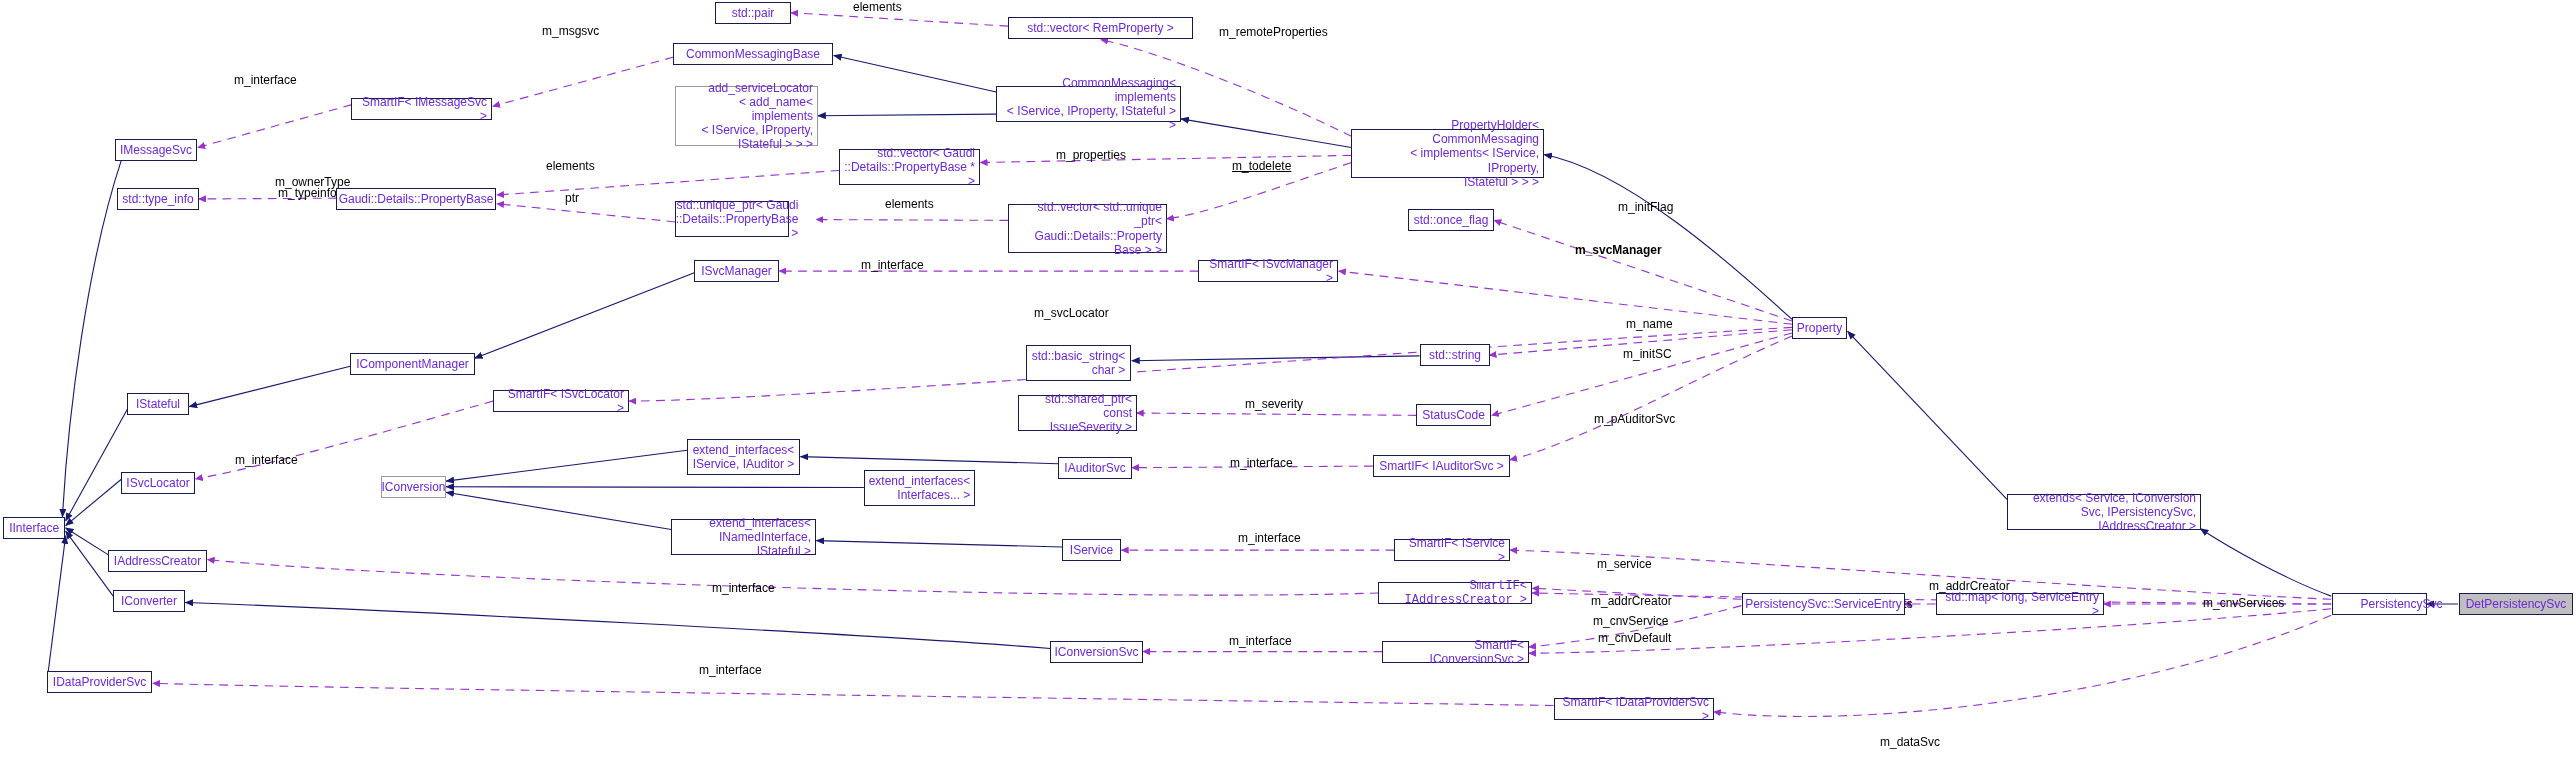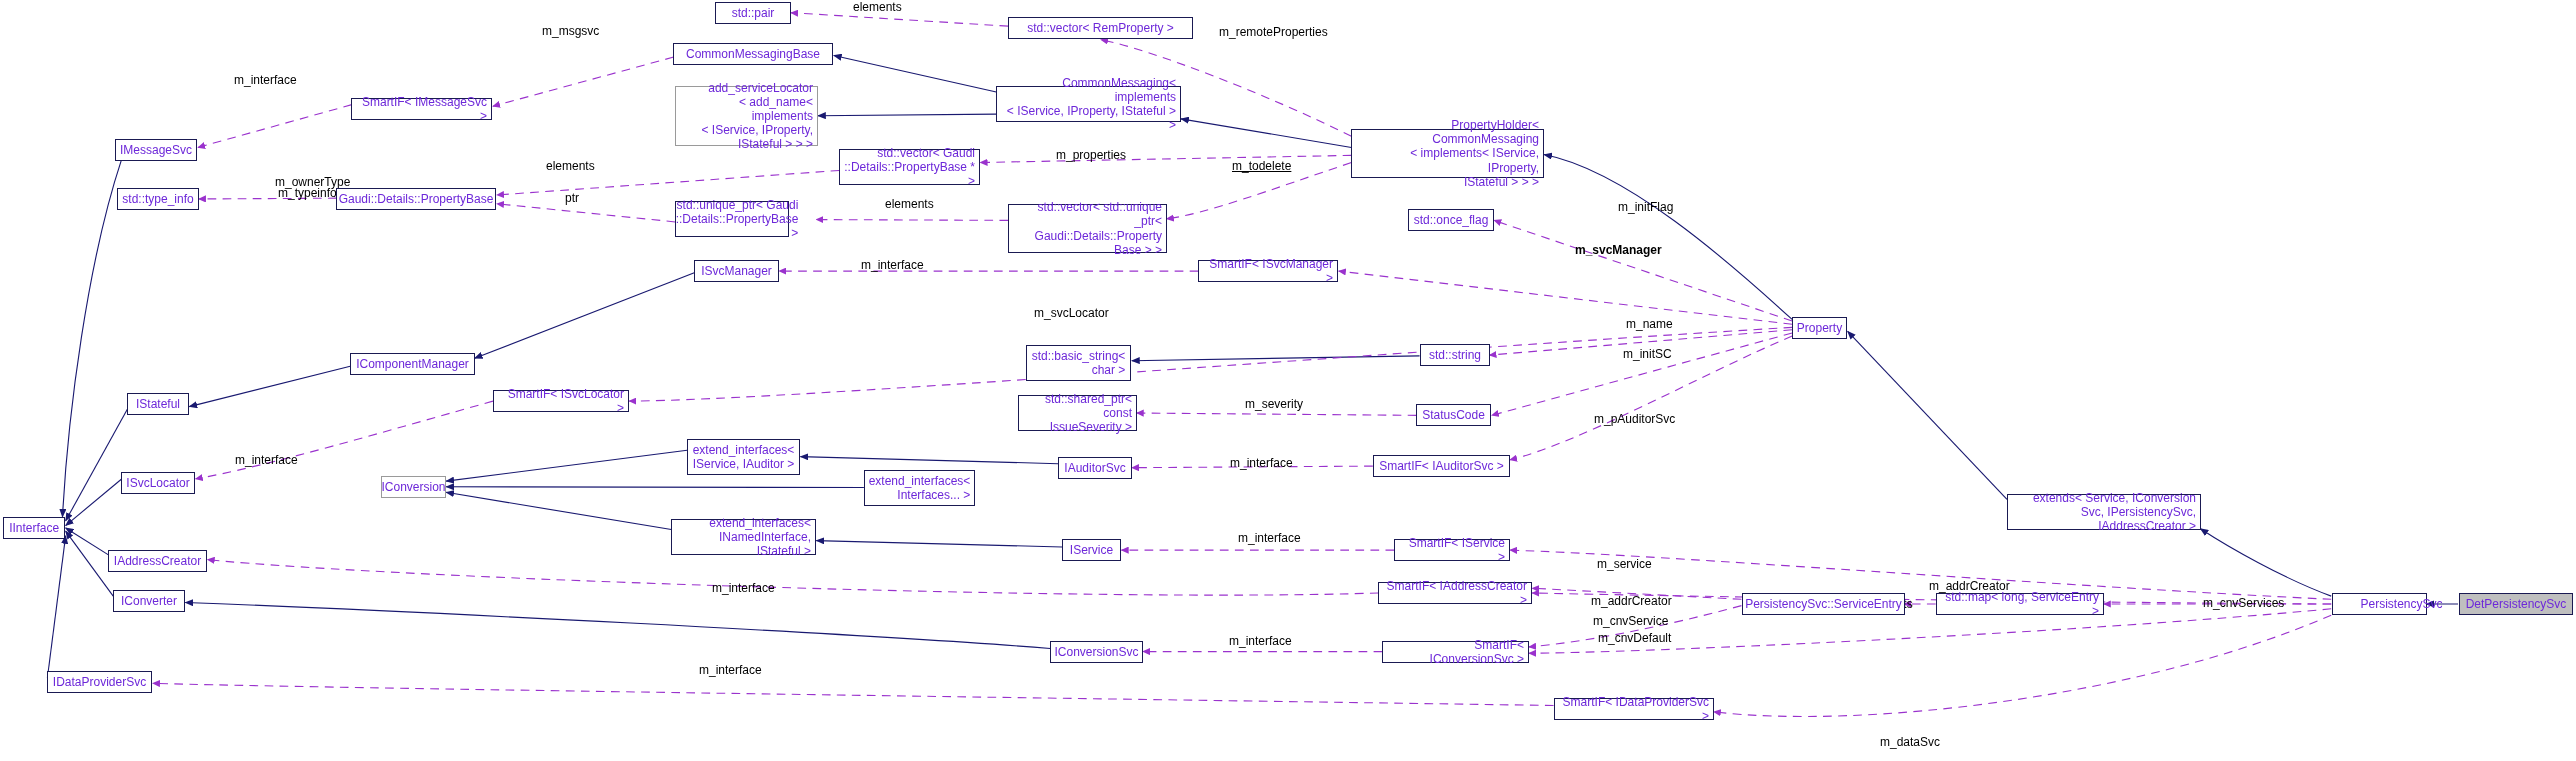--- a/index.html
+++ b/index.html
@@ -173,21 +173,21 @@
       <div class="node" style="left: 864px; top: 470px; width: 111px; height: 36px;">extend_interfaces&lt;
 Interfaces... &gt;</div>
       <div class="node" style="left: 2007px; top: 494px; width: 194px; height: 36px;">extends&lt; Service, IConversion
 Svc, IPersistencySvc, IAddressCreator &gt;</div>
       <div class="node" style="left: 3.2px; top: 517px; width: 62px; height: 22px;">IInterface</div>
       <div class="node" style="left: 671px; top: 519px; width: 145px; height: 36px;">extend_interfaces&lt;
 INamedInterface, IStateful &gt;</div>
       <div class="node" style="left: 1062px; top: 539px; width: 59px; height: 22px;">IService</div>
       <div class="node" style="left: 1394px; top: 539px; width: 116px; height: 22px;">SmartIF&lt; IService &gt;</div>
       <div class="node" style="left: 108px; top: 550px; width: 99px; height: 22px;">IAddressCreator</div>
-      <div class="node" style="left: 1378px; top: 582px; width: 154px; height: 22px;">SmartIF&lt; IAddressCreator &gt;</div>
+      <div class="node" style="left: 1378px; top: 582px; width: 154px; height: 22px; font-family: Liberation Mono, monospace;">SmartIF&lt; IAddressCreator &gt;</div>
       <div class="node" style="left: 1742px; top: 593px; width: 163px; height: 22px;">PersistencySvc::ServiceEntry</div>
       <div class="node" style="left: 1936px; top: 593px; width: 168px; height: 22px;">std::map&lt; long, ServiceEntry &gt;</div>
       <div class="node" style="left: 2332px; top: 593px; width: 95px; height: 22px; padding-left: 48px;">PersistencySvc</div>
       <div class="node highlight" style="left: 2459px; top: 593px; width: 114px; height: 22px;">DetPersistencySvc</div>
       <div class="node" style="left: 113px; top: 590px; width: 72px; height: 22px;">IConverter</div>
       <div class="node" style="left: 1050px; top: 641px; width: 93px; height: 22px;">IConversionSvc</div>
       <div class="node" style="left: 1382px; top: 641px; width: 147px; height: 22px;">SmartIF&lt; IConversionSvc &gt;</div>
       <div class="node" style="left: 47px; top: 671px; width: 105px; height: 22px;">IDataProviderSvc</div>
       <div class="node" style="left: 1554px; top: 698px; width: 160px; height: 22px;">SmartIF&lt; IDataProviderSvc &gt;</div>
     </div>

